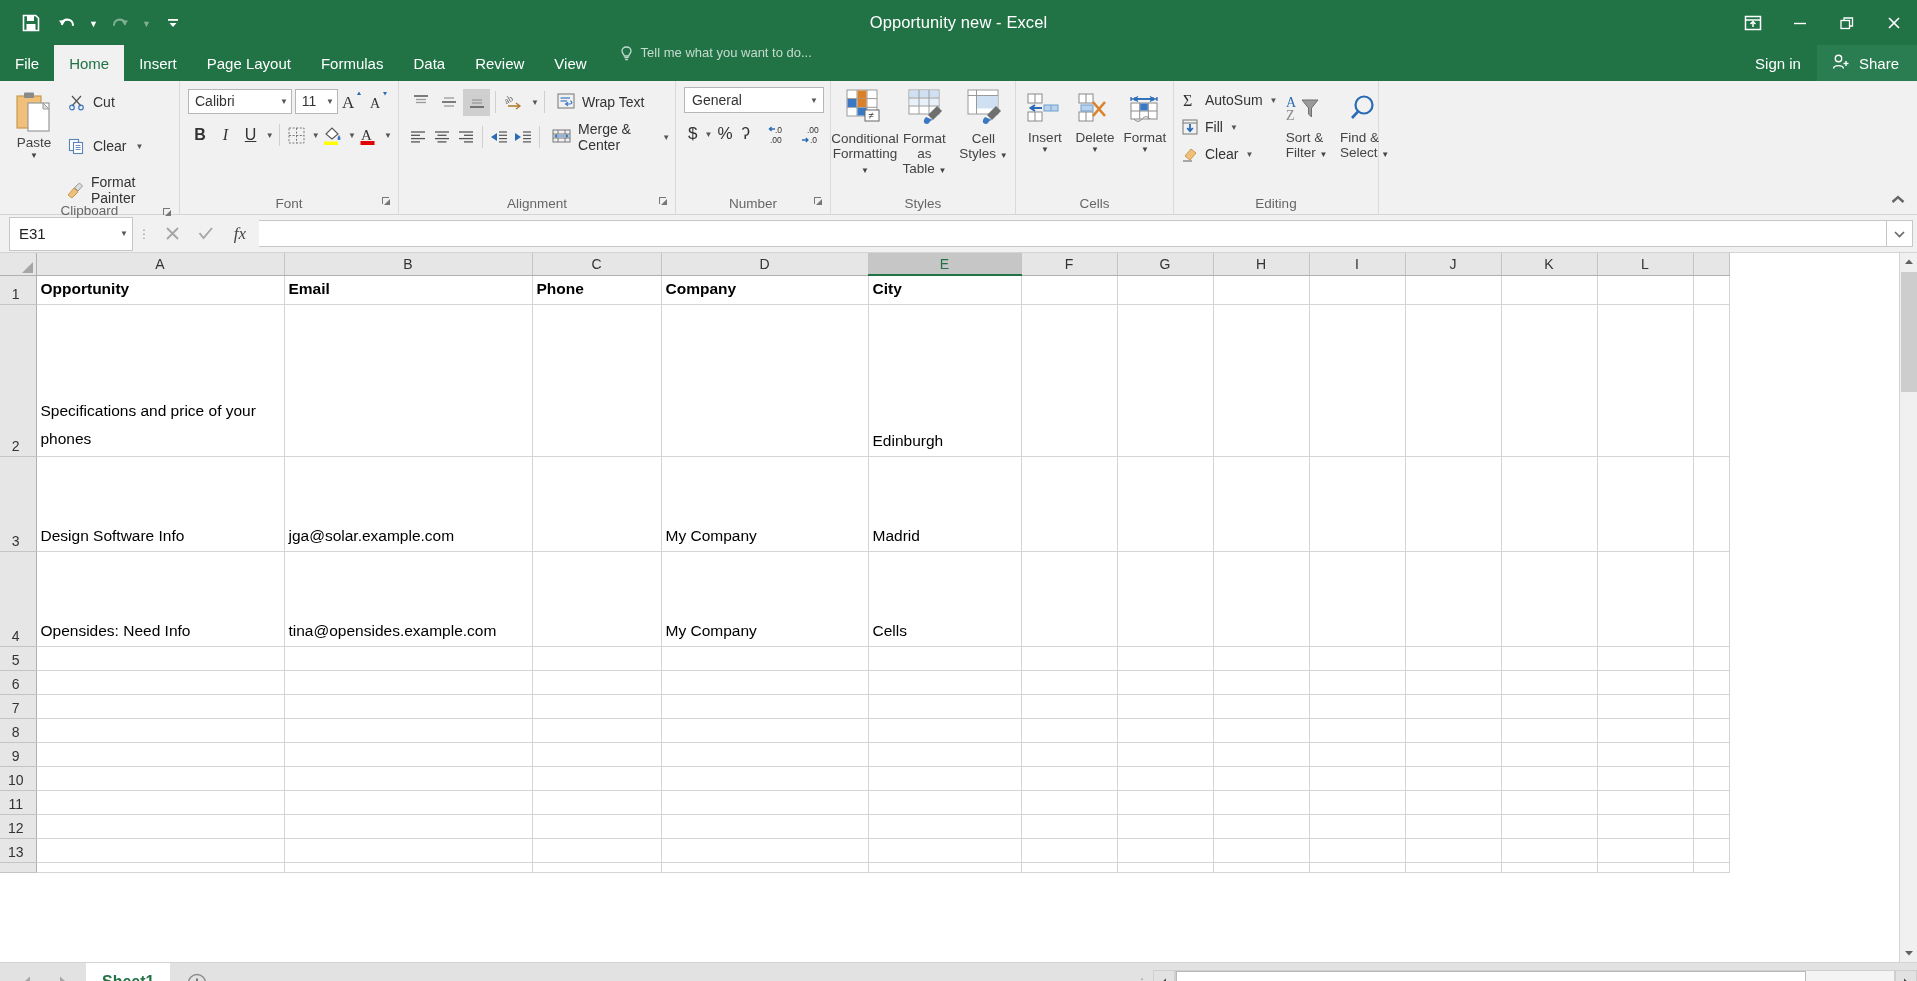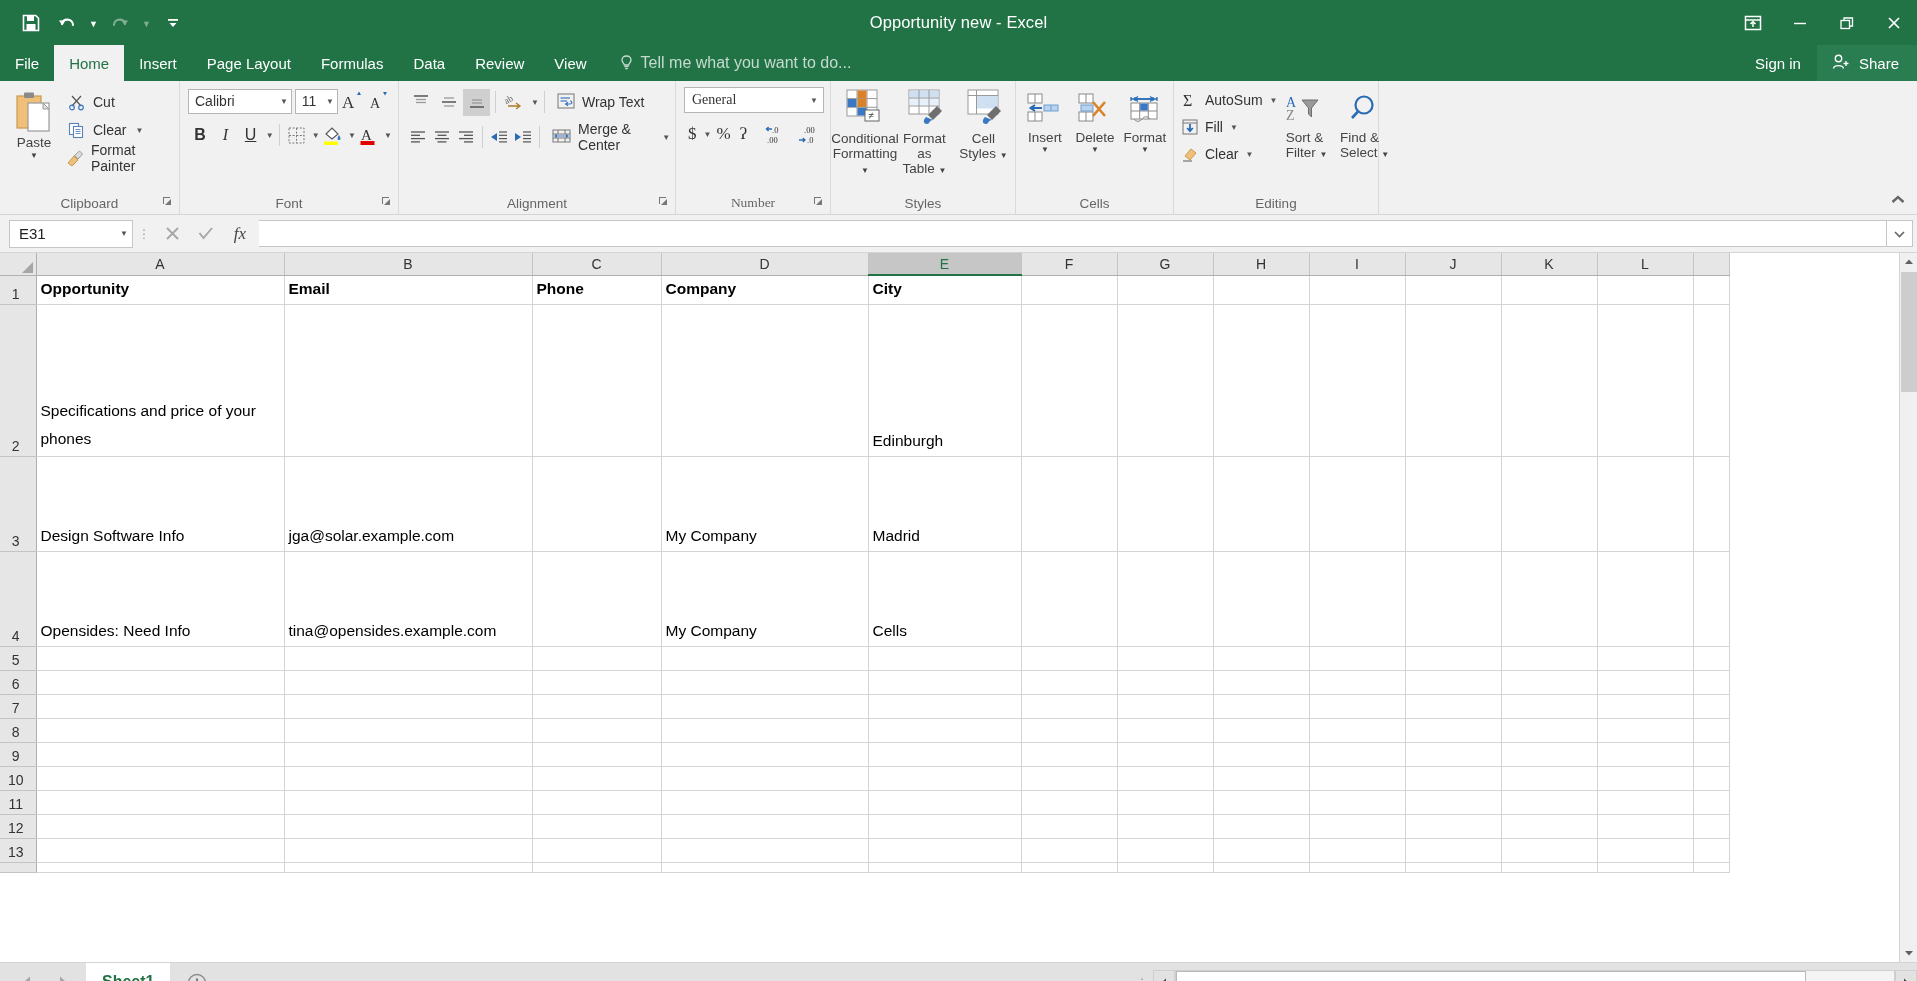--- a/index.html
+++ b/index.html
@@ -45,22 +45,22 @@
   .tabsrow {
     height: 36px; background: #217346; display: flex; align-items: stretch;
     position: relative;
   }
   .tab {
     padding: 0 15px; display: flex; align-items: center;
     color: #ffffff; font-size: 15px; height: 36px;
   }
   .tab.active { background: #f1f1f1; color: #217346; }
   .tellme {
-    display: flex; align-items: center; gap: 7px;
-    color: #c5dbcf; font-size: 16px; padding-left: 17px;
+    display: flex; align-items: flex-start; gap: 7px;
+    color: #c5dbcf; font-size: 13px; padding-left: 17px;
   }
   .tellme-bulb { display: flex; align-items: center; }
   .signin-share {
     position: absolute; right: 0; top: 0; height: 36px;
     display: flex; align-items: center; z-index: 5;
   }
   .signin { color: #ffffff; font-size: 15px; padding: 0 16px; height: 36px;
             display: flex; align-items: center; }
   .sharebtn { color: #ffffff; font-size: 15px; padding: 0 18px 0 14px; height: 36px;
               display: flex; align-items: center; gap: 8px; background: #2a7d50; }
@@ -83,21 +83,21 @@
     width: 11px; height: 11px; color: #777; font-size: 10px; line-height: 10px;
   }
 
   
   .g-clip { width: 180px; }
   .clip-left { width: 58px; display: flex; flex-direction: column; align-items: center;
                padding-top: 4px; }
   .paste-icon { width: 40px; height: 44px; position: relative; }
   .paste-label { font-size: 13.5px; color: #444; margin-top: 1px; }
   .paste-caret { font-size: 8px; color: #444; margin-top: 1px; }
-  .clip-right { flex: 1; display: flex; flex-direction: column; padding-top: 3px; gap: 2px; }
+  .clip-right { flex: 1; display: flex; flex-direction: column; padding-top: 3px; gap: 18px; }
   .clip-item { display: flex; align-items: center; gap: 7px; height: 26px;
                font-size: 14px; color: #333; padding-left: 3px; }
   .clip-item .cicon { width: 20px; display: flex; align-items: center; justify-content: center; }
   .mini-caret { font-size: 8px; color: #555; margin-left: 2px; }
 
   
   .g-font { width: 219px; }
   .g-font .rgroup-body { flex-direction: column; padding: 6px 6px 0 8px; }
   .font-row1 { display: flex; align-items: center; gap: 3px; height: 28px; }
   .font-row2 { display: flex; align-items: center; gap: 1px; height: 30px; margin-top: 5px; }
@@ -122,21 +122,21 @@
   .g-align { width: 277px; }
   .g-align .rgroup-body { flex-direction: column; padding: 6px 5px 0 8px; }
   .al-row { display: flex; align-items: center; height: 30px; gap: 1px; }
   .al-row.r2 { margin-top: 5px; }
   .abtn { width: 27px; height: 27px; display: flex; align-items: center; justify-content: center; }
   .abtn.sel { background: #cfcfcf; }
   .al-text { display: flex; align-items: center; gap: 6px; font-size: 14px; color: #333;
              padding-left: 6px; height: 27px; }
 
   
-  .g-num { width: 155px; font-family: Liberation Serif, serif; }
+  .g-num { width: 155px; }
   .g-num .rgroup-body { flex-direction: column; padding: 6px 6px 0 8px; }
   .numfmt-box {
     width: 140px; height: 26px; border: 1px solid #b6b6b6; background: #fff;
     display: flex; align-items: center; padding: 0 5px 0 7px; font-size: 14px; color: #333;
   }
   .numfmt-box .v { flex: 1; }
   .num-row2 { display: flex; align-items: center; height: 30px; margin-top: 6px; gap: 1px; }
   .nbtn { height: 28px; display: flex; align-items: center; justify-content: center;
           padding: 0 4px; font-size: 17px; color: #333; }
 
@@ -173,21 +173,21 @@
     position: absolute; right: 8px; bottom: 4px; width: 22px; height: 20px;
     display: flex; align-items: center; justify-content: center; color: #666;
   }
 
   
   .fbar {
     height: 38px; background: #f1f1f1; display: flex; align-items: center;
     border-bottom: 1px solid #d4d4d4; padding: 0 4px;
   }
   .namebox {
-    width: 124px; height: 28px; background: #fff; border: 1px solid #c6c6c6;
+    width: 124px; height: 34px; background: #fff; border: 1px solid #c6c6c6;
     display: flex; align-items: center; padding: 0 4px 0 9px; font-size: 15px; color: #222;
     margin-left: 5px;
   }
   .namebox .v { flex: 1; }
   .fbar-grip { width: 22px; display: flex; align-items: center; justify-content: center;
                color: #999; font-size: 12px; letter-spacing: 0; }
   .fbar-btns { display: flex; align-items: center; gap: 0; }
   .fbtn2 { width: 34px; height: 28px; display: flex; align-items: center; justify-content: center;
            color: #a6a6a6; }
   .fx { font-style: italic; font-family: "Liberation Serif", serif; font-size: 17px; color: #444; }

